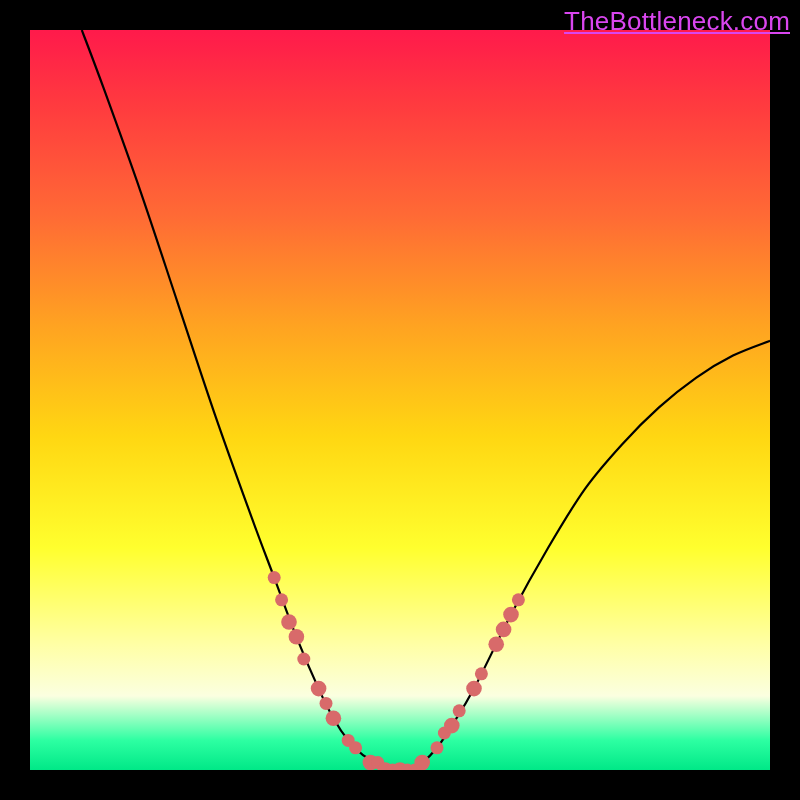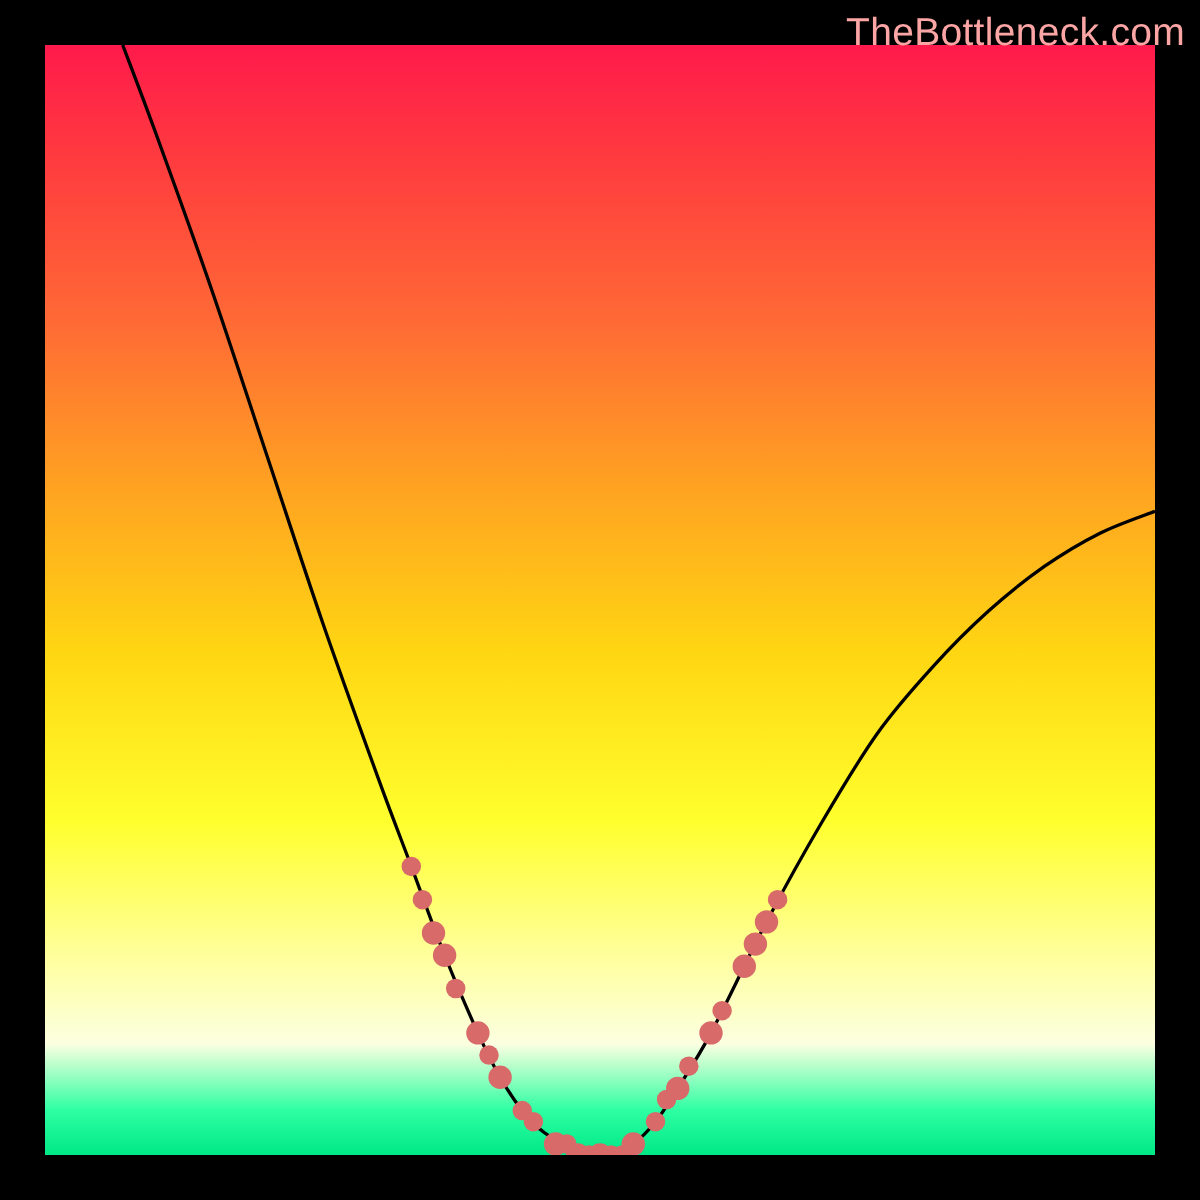--- a/index.html
+++ b/index.html
@@ -28,25 +28,26 @@
       #fbffe0 90%,
       #2dffa2 96%,
       #00e887 100%
     );
     overflow: hidden;
   }
   .watermark {
     position: absolute;
     top: 6px;
     right: 10px;
-    color: #fca5a5;
+    color: #d946ef;
     font-size: 26px;
     letter-spacing: 0.2px;
     font-weight: 400;
     user-select: none;
+    text-decoration: underline;
   }
   svg.curve {
     position: absolute;
     left: 0;
     top: 0;
     width: 740px;
     height: 740px;
     overflow: visible;
   }
   .curve-path {

